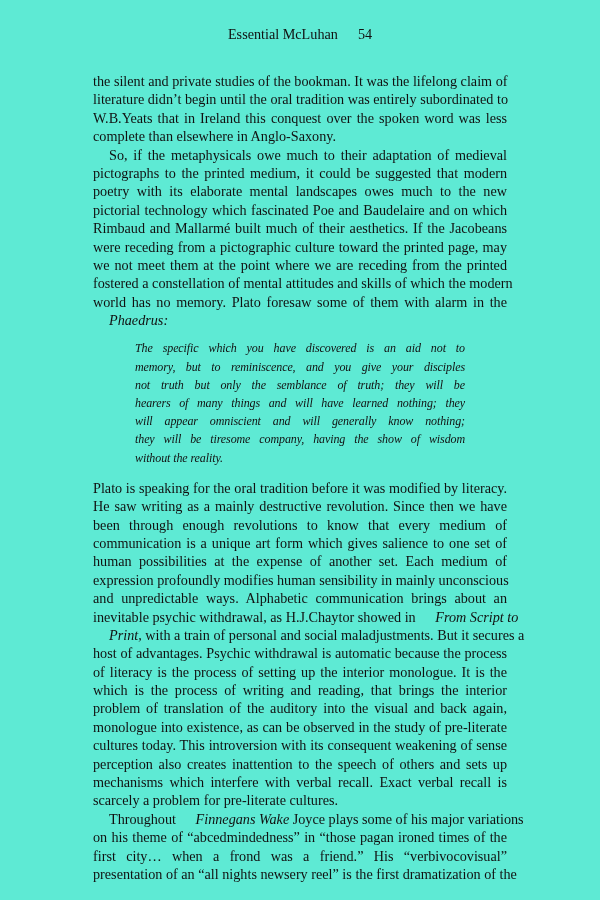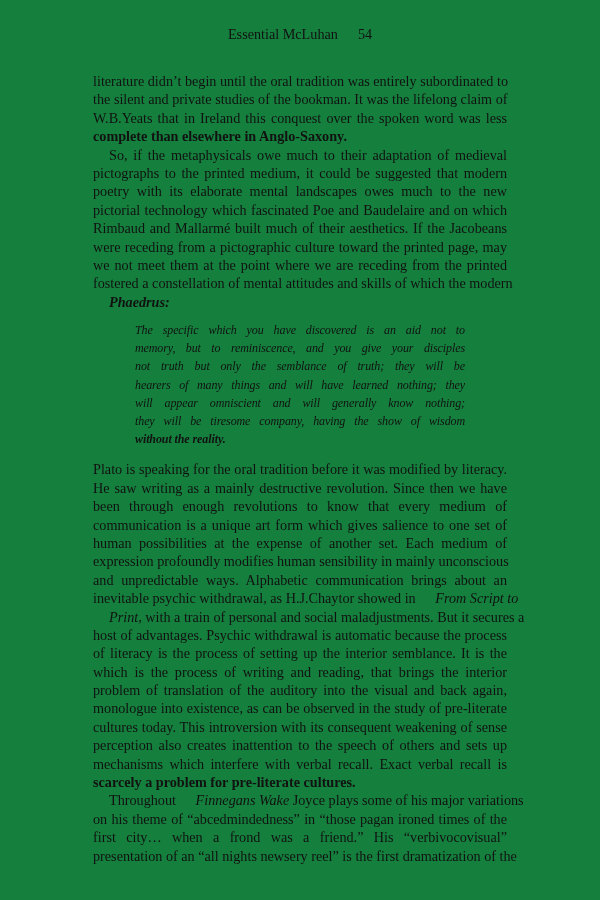--- a/index.html
+++ b/index.html
@@ -12,21 +12,21 @@
       height: 900px;
       position: relative;
       overflow: hidden;
       font-family: "Liberation Serif", "DejaVu Serif", serif;
       color: #111111;
     }
     .page {
       position: absolute;
       left: 0; top: 0;
       width: 600px; height: 900px;
-      background: #15803d;
+      background: #5eead4;
     }
     .running-head {
       position: absolute;
       top: 25px;
       left: 0;
       width: 600px;
       text-align: center;
       font-size: 14.2px;
       line-height: 18px;
       white-space: pre;
@@ -41,21 +41,21 @@
     .line {
       display: block;
       height: 18.4px;
       line-height: 18.4px;
       font-size: 14.2px;
       text-align: justify;
       text-align-last: justify;
       white-space: nowrap;
       overflow: visible;
     }
-    .line.last { text-align-last: left; font-weight: bold; }
+    .line.last { text-align-last: left; }
     .line.indent { padding-left: 16px; }
     .para { display: block; }
     .quote {
       display: block;
       margin-left: 42px;
       width: 330px;
       margin-top: 10px;
       margin-bottom: 12px;
     }
     .quote .line {
@@ -76,24 +76,24 @@
   </style>
 </head>
 <body>
 
 <div class="page">
   <div class="running-head"><span>Essential McLuhan</span><span class="pnum">54</span></div>
 
   <div class="body" id="body">
       <div class="para">
         <div class="line">
+          <span class="j"><span>the silent and private studies of the bookman. It was the lifelong claim of</span></span>
+        </div>
+        <div class="line">
           <span class="j"><span>literature didn’t begin until the oral tradition was entirely subordinated to</span></span>
-        </div>
-        <div class="line">
-          <span class="j"><span>the silent and private studies of the bookman. It was the lifelong claim of</span></span>
         </div>
         <div class="line">
           <span class="j"><span>W.B.Yeats that in Ireland this conquest over the spoken word was less</span></span>
         </div>
         <div class="line last">
           <span class="j"><span>complete than elsewhere in Anglo-Saxony.</span></span>
         </div>
       </div>
       <div class="para">
         <div class="line indent">
@@ -113,20 +113,23 @@
         </div>
         <div class="line">
           <span class="j"><span>were receding from a pictographic culture toward the printed page, may</span></span>
         </div>
         <div class="line">
           <span class="j"><span>we not meet them at the point where we are receding from the printed</span></span>
         </div>
         <div class="line">
           <span class="j"><span>fostered a constellation of mental attitudes and skills of which the modern</span></span>
         </div>
+        <div class="line">
+          <span class="j"><span>world has no memory. Plato foresaw some of them with alarm in the</span></span>
+        </div>
         <div class="line last">
           <span class="j"><em>Phaedrus:</em></span>
         </div>
       </div>
       <div class="quote">
         <div class="line">
           <span class="j"><span>The specific which you have discovered is an aid not to</span></span>
         </div>
         <div class="line">
           <span class="j"><span>memory, but to reminiscence, and you give your disciples</span></span>
@@ -172,21 +175,21 @@
         <div class="line">
           <span class="j"><span>inevitable psychic withdrawal, as H.J.Chaytor showed in </span><em>From Script to</em></span>
         </div>
         <div class="line">
           <span class="j"><em>Print,</em><span> with a train of personal and social maladjustments. But it secures a</span></span>
         </div>
         <div class="line">
           <span class="j"><span>host of advantages. Psychic withdrawal is automatic because the process</span></span>
         </div>
         <div class="line">
-          <span class="j"><span>of literacy is the process of setting up the interior semblance. It is the</span></span>
+          <span class="j"><span>of literacy is the process of setting up the interior monologue. It is the</span></span>
         </div>
         <div class="line">
           <span class="j"><span>which is the process of writing and reading, that brings the interior</span></span>
         </div>
         <div class="line">
           <span class="j"><span>problem of translation of the auditory into the visual and back again,</span></span>
         </div>
         <div class="line">
           <span class="j"><span>monologue into existence, as can be observed in the study of pre-literate</span></span>
         </div>

